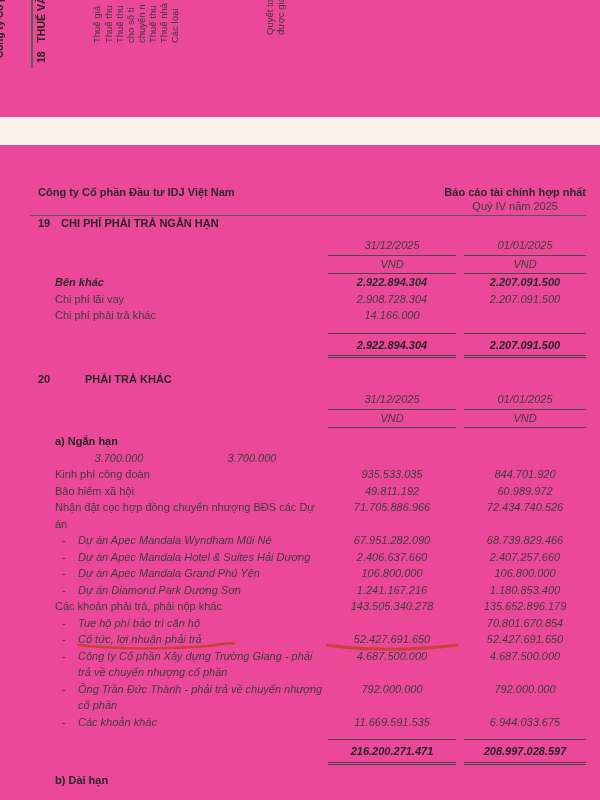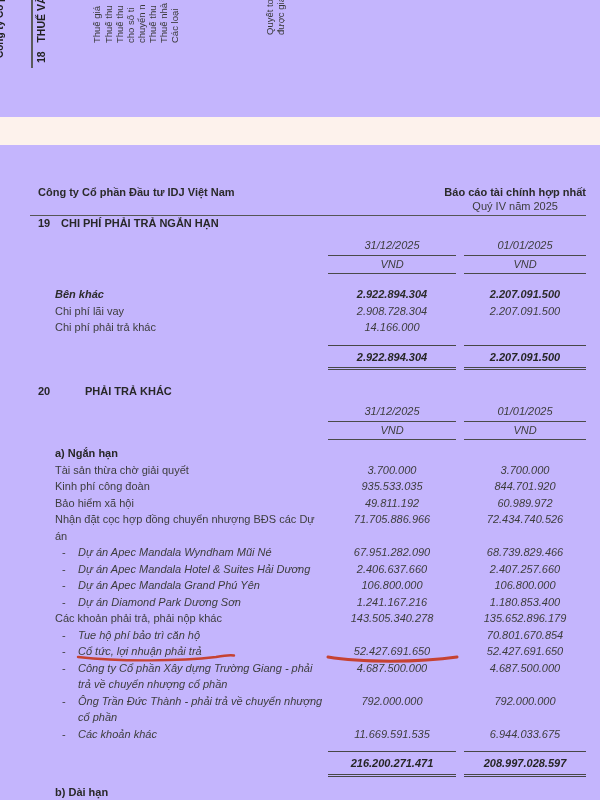--- a/index.html
+++ b/index.html
@@ -1,18 +1,18 @@
 <!DOCTYPE html>
 <html><head>
 <meta charset="utf-8">
 <style>
   html,body { margin:0; padding:0; background:#e8e8e8; }
   .screen {
     position:relative; width:600px; height:800px; margin:0 auto;
-    background:#c4b5fd; overflow:hidden;
+    background:#ec4899; overflow:hidden;
     font-family:"Liberation Sans", sans-serif; color:#3d3d3d;
   }
   
   .rot {
     position:absolute; transform-origin:0 100%; transform:rotate(-90deg);
     white-space:pre; line-height:12px; font-size:10px; color:#2e2e2e;
   }
   .rot.small { font-size:9.5px; color:#383838; }
   .rot.b { font-weight:bold; color:#222; }
   .vrule { position:absolute; width:2px; background:#5a5a5a; }
@@ -34,21 +34,21 @@
   .tbl { margin-left:17px; }
   .r { display:flex; line-height:16.5px; position:relative; }
   .lbl { flex:1; padding-right:4px; position:relative; }
   .v { flex:none; text-align:center; position:relative;font-style:italic; }
   .v1 { width:128px; }
   .v2 { width:122px; margin-left:8px; }
   .dates { margin-top:7px; }
   .dates20 { margin-top:5px; }
   .dh { border-bottom:1.5px solid #4a4a4a; padding-bottom:1px; }
   .bi { font-weight:bold; font-style:italic; color:#2c2c2c; }
-  .first-row { margin-top:12px; }
+  .first-row { margin-top:0; }
   .ghead { font-weight:bold; color:#282828; margin-top:5px; line-height:16.5px; }
   .sub { font-style:italic; }
   .sub .lbl { padding-left:23px; }
   .dash { position:absolute; left:7px; font-style:normal; }
   .total { margin-top:9px; }
   .tcell { border-top:1.5px solid #474747; border-bottom:3.5px double #474747;
            padding:3px 0 2px; font-weight:bold; color:#262626; }
   .mark { position:absolute; pointer-events:none; }
   .mark path { fill:none; stroke-linecap:round; }
   .mark-lbl { left:21px; top:10px; width:162px; height:12px; }
@@ -141,21 +141,20 @@
       </div>
       <div class="r">
         <div class="lbl"></div>
         <div class="v v1 dh">VND</div>
         <div class="v v2 dh">VND</div>
       </div>
 
       <div class="ghead">a) Ngắn hạn</div>
 
       <div class="r">
-        <div class="lbl">Tài sản thừa chờ giải quyết</div>
         <div class="v v1">3.700.000</div>
         <div class="v v2">3.700.000</div>
       </div>
       <div class="r">
         <div class="lbl">Kinh phí công đoàn</div>
         <div class="v v1">935.533.035</div>
         <div class="v v2">844.701.920</div>
       </div>
       <div class="r">
         <div class="lbl">Bảo hiểm xã hội</div>

